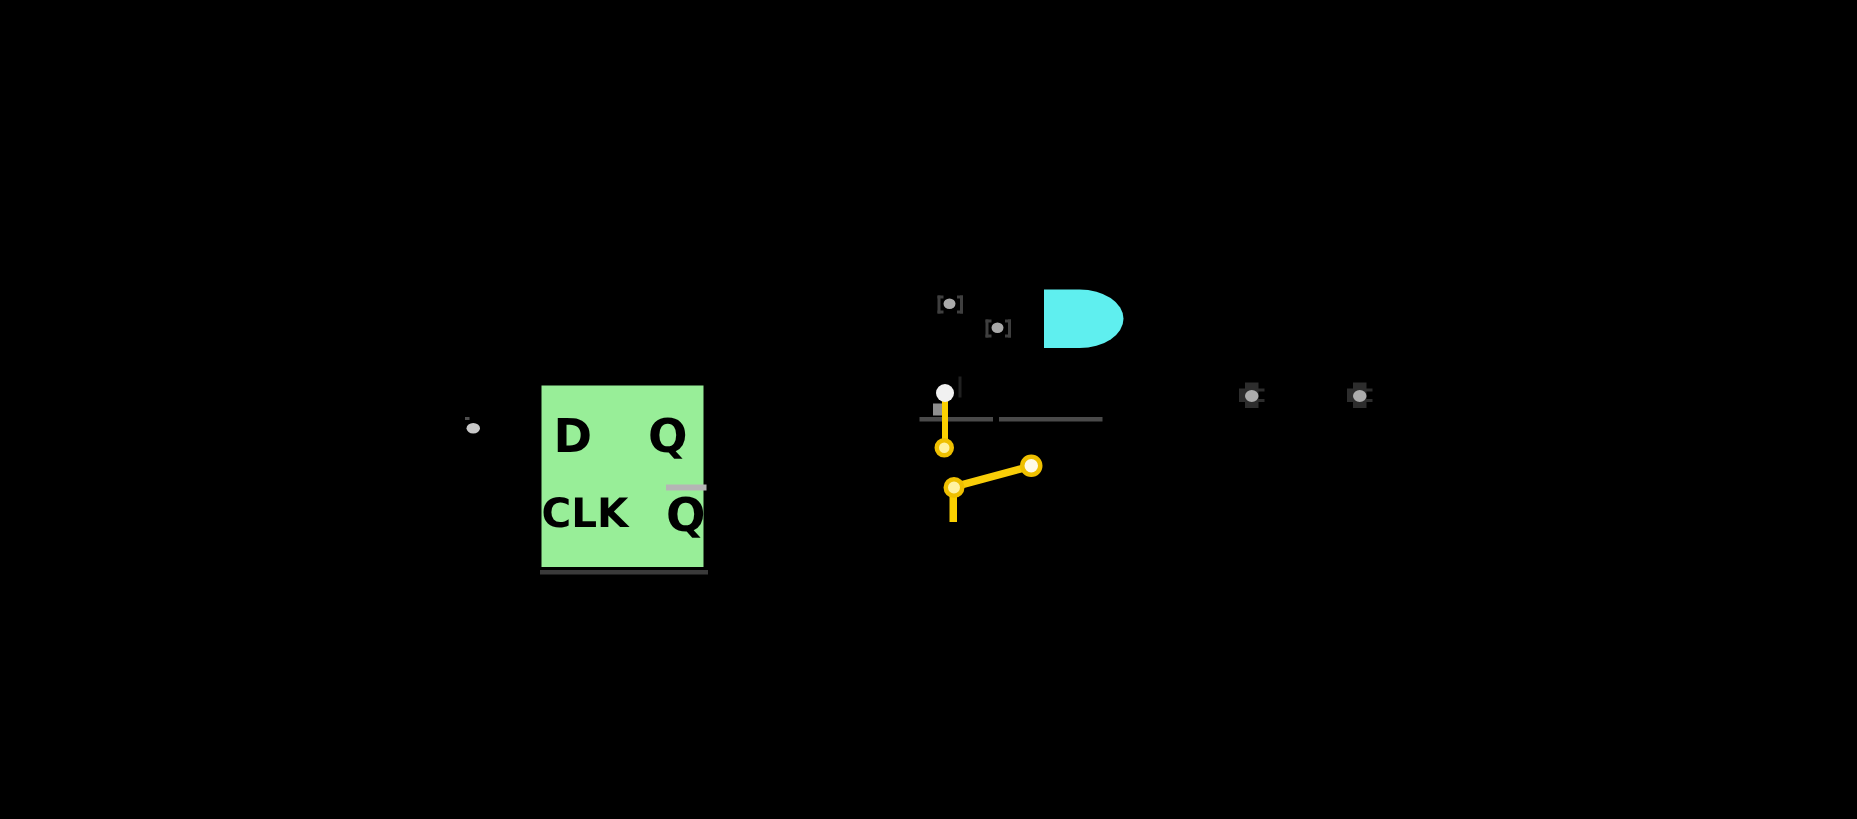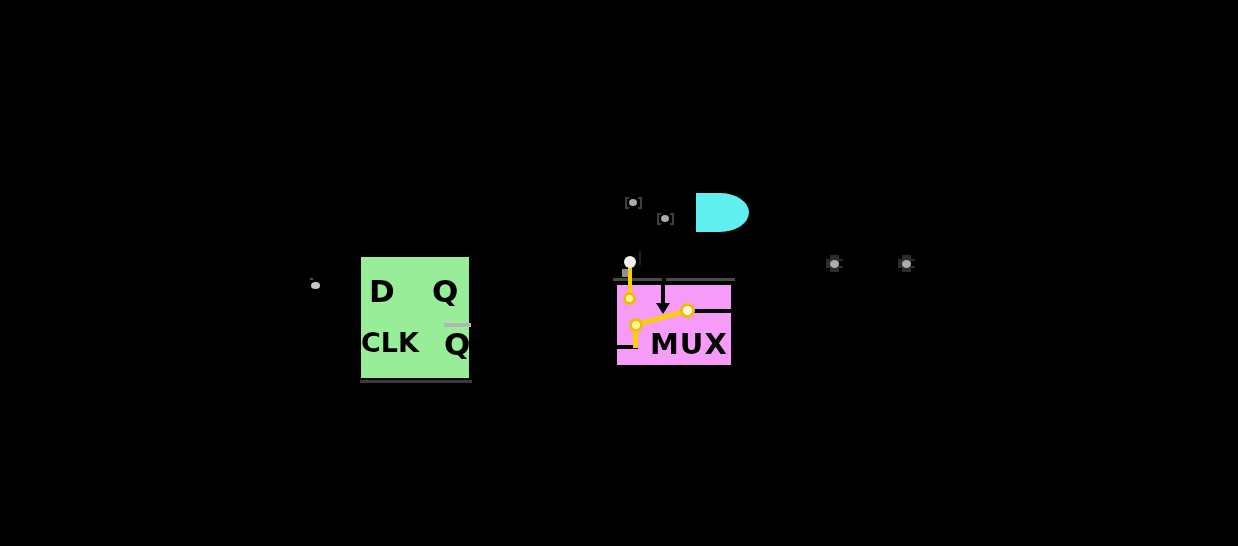--- a/index.html
+++ b/index.html
@@ -106,27 +106,20 @@
     <div class="b l"></div>
     <div class="d"></div>
     <div class="b r"></div>
   </div>
 
   <div class="abs gate" style="background-color: rgb(95, 239, 239);"></div>
 
   <div class="abs busline bus-l"></div>
   <div class="abs busline bus-r"></div>
 
-  <div class="abs mux" style="background-color: rgb(247, 155, 248);">
-    <div class="arrow-shaft"></div>
-    <div class="arrow-head"></div>
-    <div class="wire-right"></div>
-    <div class="wire-bottom"></div>
-    <span class="lbl lbl-mux">MUX</span>
-  </div>
 
   <div class="abs f-bkt"></div>
   <div class="abs g-sq"></div>
   <div class="abs y-line y1"></div>
   <div class="abs w-dot"></div>
   <div class="abs y-line y2"></div>
   <div class="abs lever"></div>
   <div class="abs gold-dot gd1"></div>
   <div class="abs gold-dot gd2"></div>
   <div class="abs gold-dot gd3"></div>

